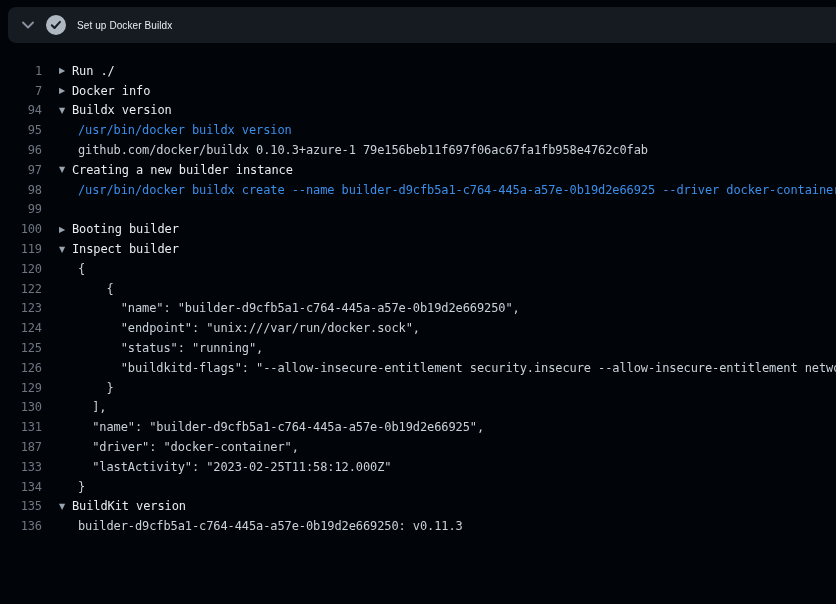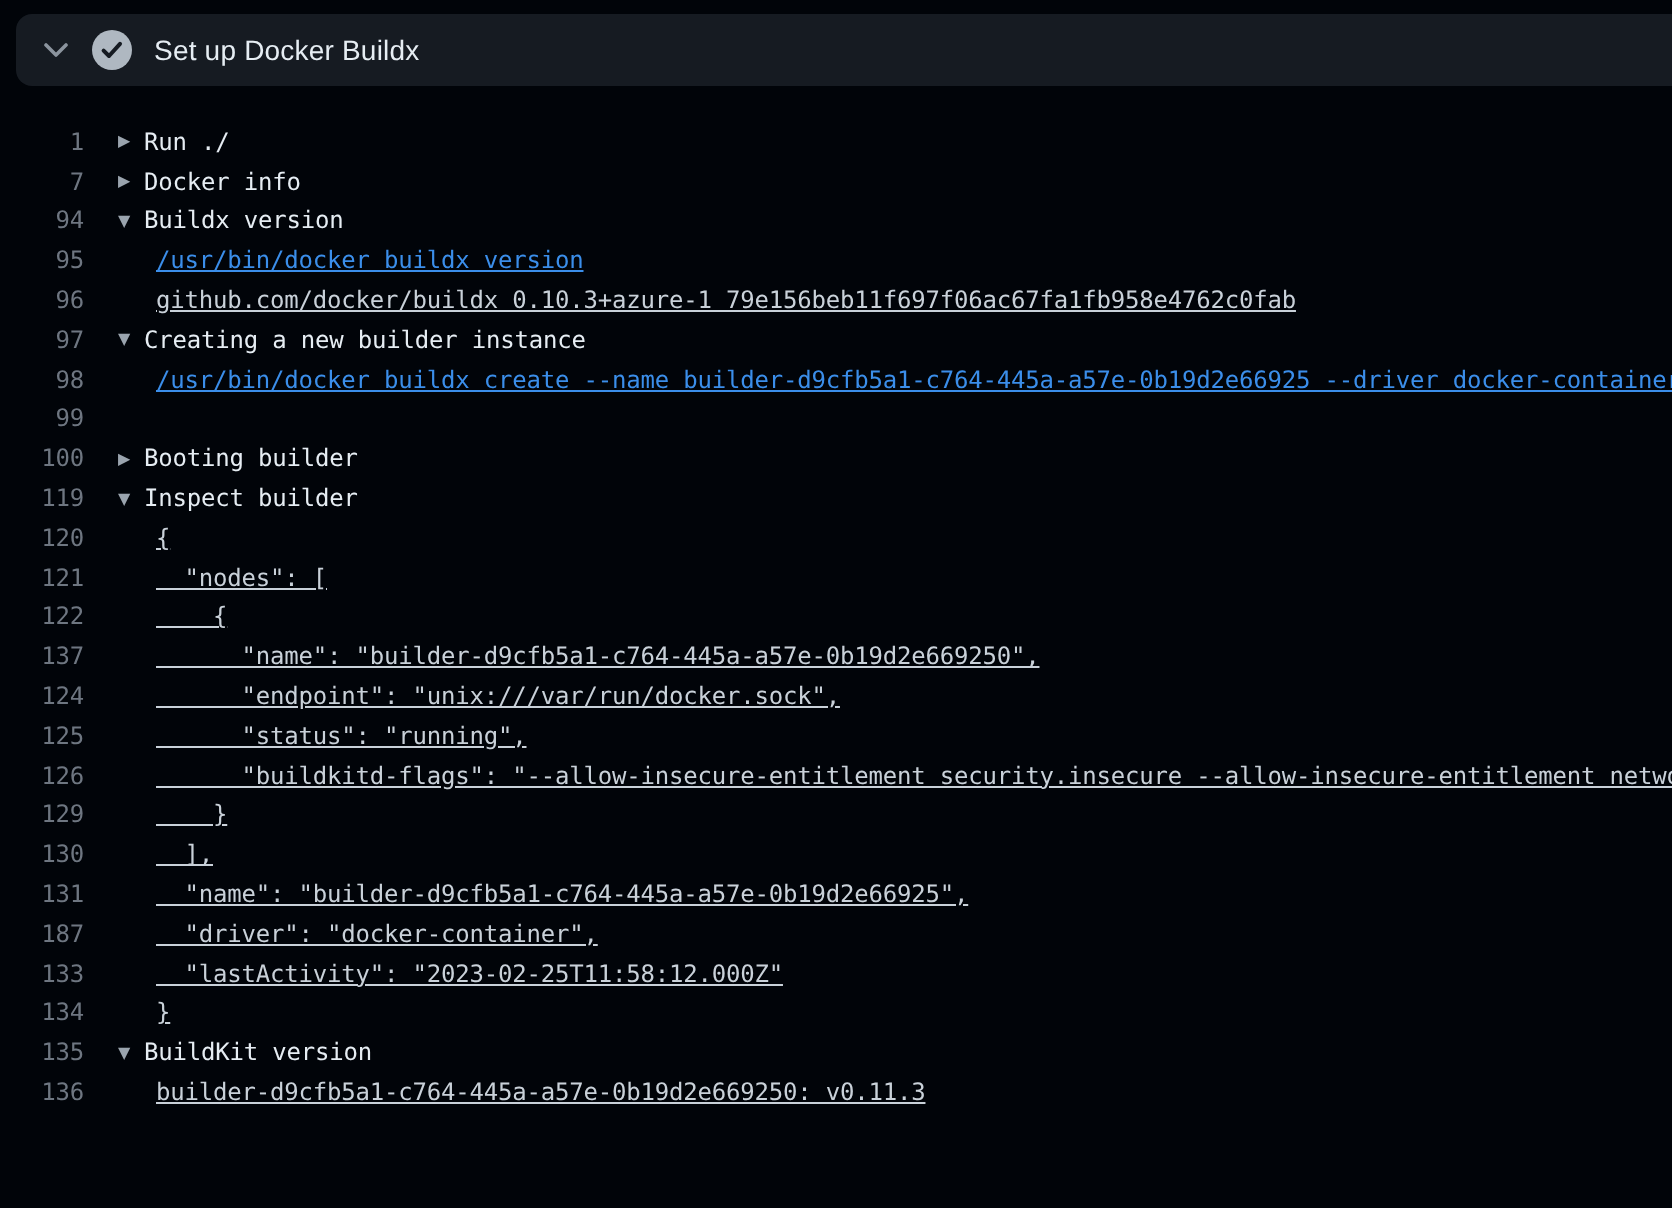--- a/index.html
+++ b/index.html
@@ -19,21 +19,21 @@
     align-items: center;
     padding-left: 13px;
     box-sizing: border-box;
     cursor: pointer;
   }
   .chev { width: 14px; height: 14px; display: flex; align-items: center; justify-content: center; }
   .status { margin-left: 11px; width: 20px; height: 20px; }
   .step-title {
     margin-left: 11px;
     color: #e6edf3;
-    font-size: 14px;
+    font-size: 10px;
     font-weight: 500;
     letter-spacing: .1px;
   }
   .log-area {
     position: absolute;
     top: 43px; left: 0; right: 0; bottom: 0;
     padding-top: 18px;
     overflow: hidden;
     font-family: "DejaVu Sans Mono", "Liberation Mono", monospace;
     font-size: 12px;
@@ -57,21 +57,21 @@
     flex: none;
     width: 13px;
     margin-left: 17px;
     color: #9aa4ae;
     font-size: 8px;
     font-family: "DejaVu Sans", sans-serif;
     text-align: left;
   }
   .txt { white-space: pre; }
   .row.group .txt { color: #e6edf3; }
-  .row.out .txt, .row.cmd .txt { padding-left: 6px; text-decoration: underline; }
+  .row.out .txt, .row.cmd .txt { padding-left: 6px; }
   .row.out .txt { color: #c9d1d9; }
   .row.cmd .txt { color: #3b8eea; }
 </style>
 </head>
 <body>
 
 <div class="step-header">
   <span class="chev">
     <svg width="12" height="8" viewBox="0 0 12 8">
       <path d="M1 1.5 L6 6.5 L11 1.5" fill="none" stroke="#8b949e" stroke-width="1.8" stroke-linecap="round" stroke-linejoin="round"></path>
@@ -91,23 +91,22 @@
     <div class="row group"><span class="ln">7</span><span class="arrow">▶</span><span class="txt">Docker info</span></div>
     <div class="row group"><span class="ln">94</span><span class="arrow">▼</span><span class="txt">Buildx version</span></div>
     <div class="row cmd"><span class="ln">95</span><span class="arrow"></span><span class="txt">/usr/bin/docker buildx version</span></div>
     <div class="row out"><span class="ln">96</span><span class="arrow"></span><span class="txt">github.com/docker/buildx 0.10.3+azure-1 79e156beb11f697f06ac67fa1fb958e4762c0fab</span></div>
     <div class="row group"><span class="ln">97</span><span class="arrow">▼</span><span class="txt">Creating a new builder instance</span></div>
     <div class="row cmd"><span class="ln">98</span><span class="arrow"></span><span class="txt">/usr/bin/docker buildx create --name builder-d9cfb5a1-c764-445a-a57e-0b19d2e66925 --driver docker-container</span></div>
     <div class="row out"><span class="ln">99</span><span class="arrow"></span></div>
     <div class="row group"><span class="ln">100</span><span class="arrow">▶</span><span class="txt">Booting builder</span></div>
     <div class="row group"><span class="ln">119</span><span class="arrow">▼</span><span class="txt">Inspect builder</span></div>
     <div class="row out"><span class="ln">120</span><span class="arrow"></span><span class="txt">{</span></div>
-    <div class="row out"><span class="ln">121</span><span class="arrow"></span><span class="txt">  "nodes": [</span></div>
     <div class="row out"><span class="ln">122</span><span class="arrow"></span><span class="txt">    {</span></div>
-    <div class="row out"><span class="ln">137</span><span class="arrow"></span><span class="txt">      "name": "builder-d9cfb5a1-c764-445a-a57e-0b19d2e669250",</span></div>
+    <div class="row out"><span class="ln">123</span><span class="arrow"></span><span class="txt">      "name": "builder-d9cfb5a1-c764-445a-a57e-0b19d2e669250",</span></div>
     <div class="row out"><span class="ln">124</span><span class="arrow"></span><span class="txt">      "endpoint": "unix:///var/run/docker.sock",</span></div>
     <div class="row out"><span class="ln">125</span><span class="arrow"></span><span class="txt">      "status": "running",</span></div>
     <div class="row out"><span class="ln">126</span><span class="arrow"></span><span class="txt">      "buildkitd-flags": "--allow-insecure-entitlement security.insecure --allow-insecure-entitlement network.host",</span></div>
     <div class="row out"><span class="ln">129</span><span class="arrow"></span><span class="txt">    }</span></div>
     <div class="row out"><span class="ln">130</span><span class="arrow"></span><span class="txt">  ],</span></div>
     <div class="row out"><span class="ln">131</span><span class="arrow"></span><span class="txt">  "name": "builder-d9cfb5a1-c764-445a-a57e-0b19d2e66925",</span></div>
     <div class="row out"><span class="ln">187</span><span class="arrow"></span><span class="txt">  "driver": "docker-container",</span></div>
     <div class="row out"><span class="ln">133</span><span class="arrow"></span><span class="txt">  "lastActivity": "2023-02-25T11:58:12.000Z"</span></div>
     <div class="row out"><span class="ln">134</span><span class="arrow"></span><span class="txt">}</span></div>
     <div class="row group"><span class="ln">135</span><span class="arrow">▼</span><span class="txt">BuildKit version</span></div>

